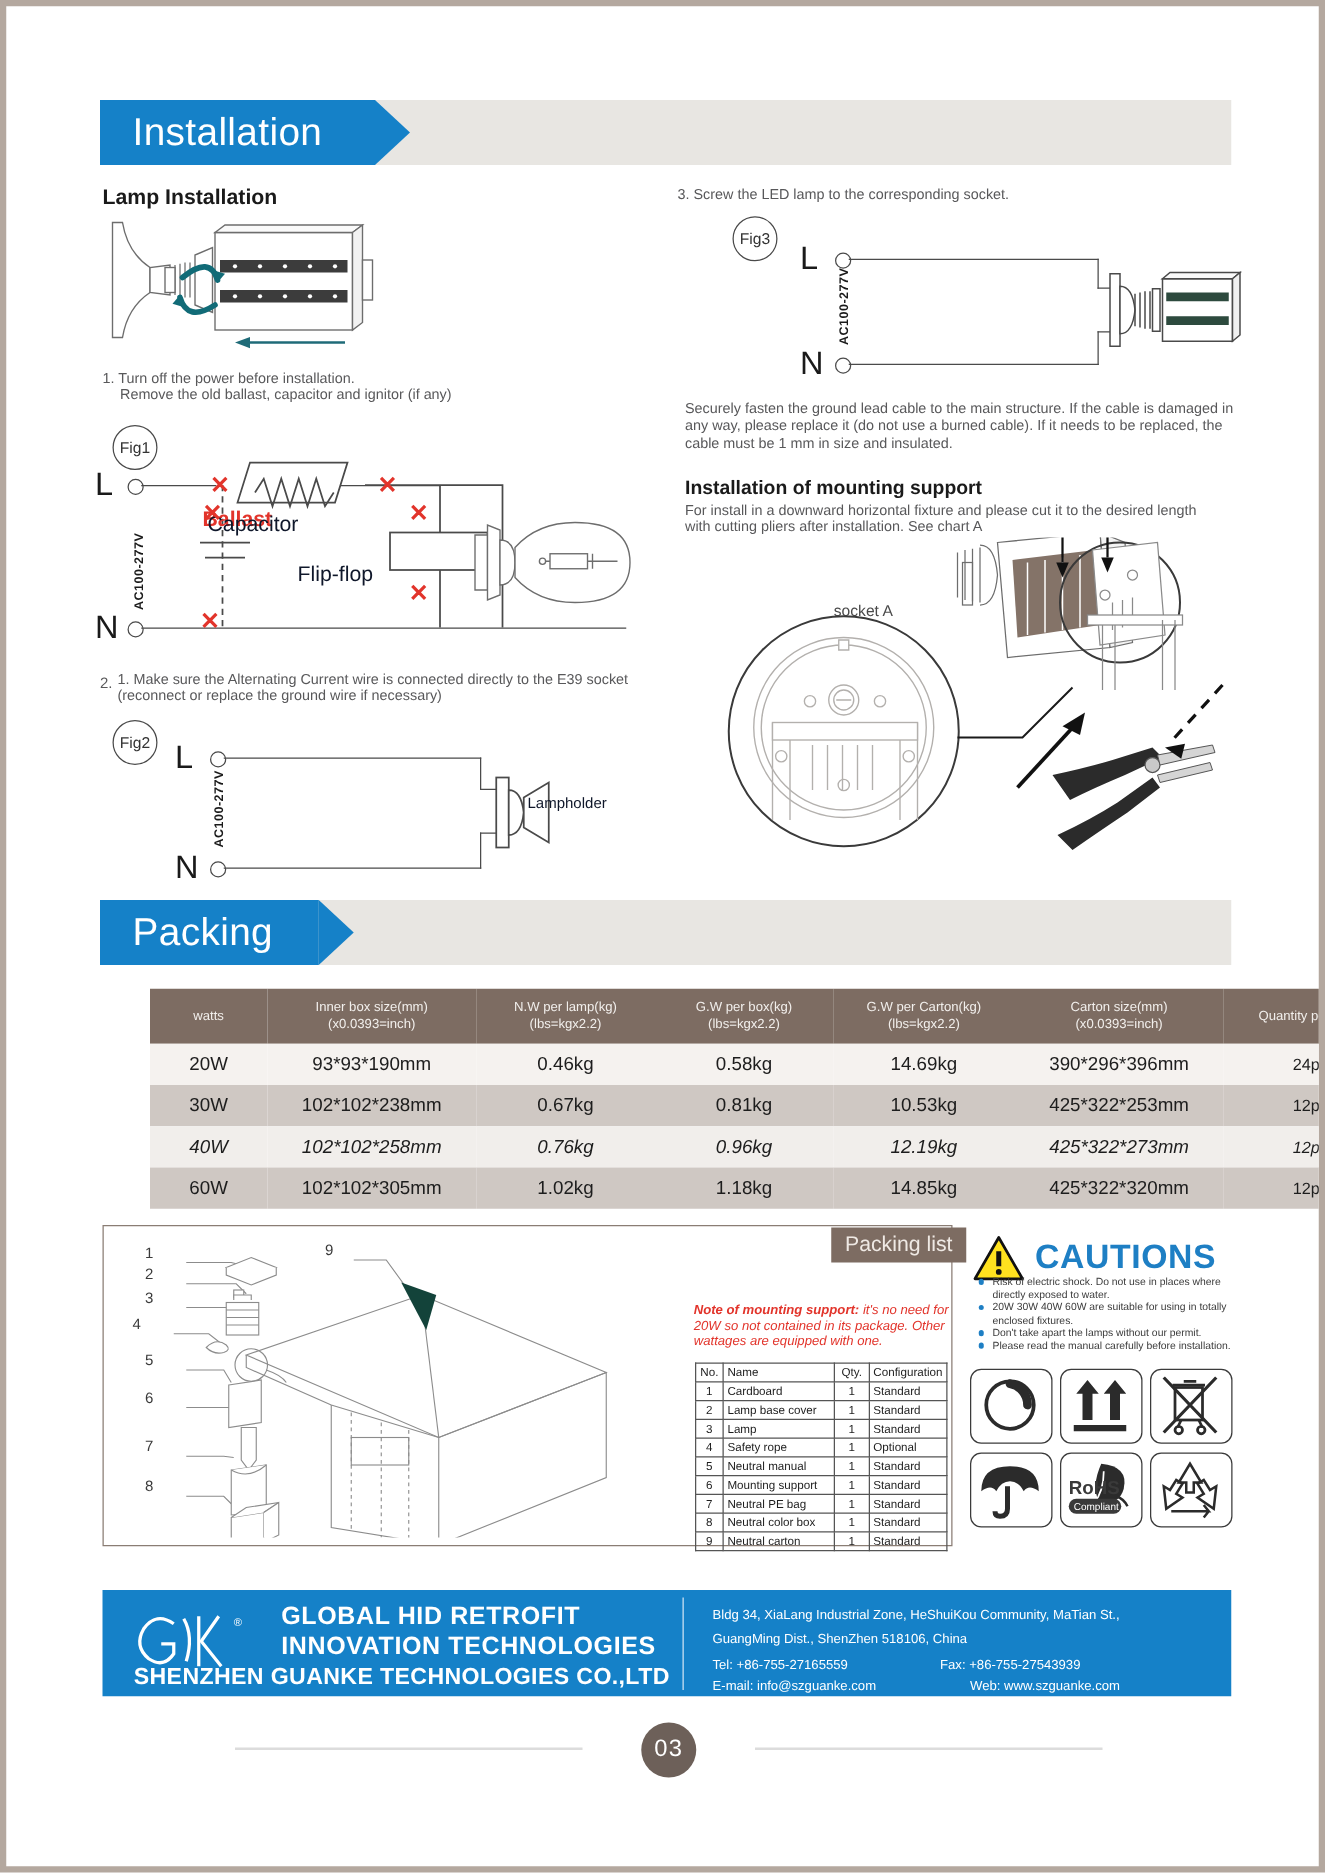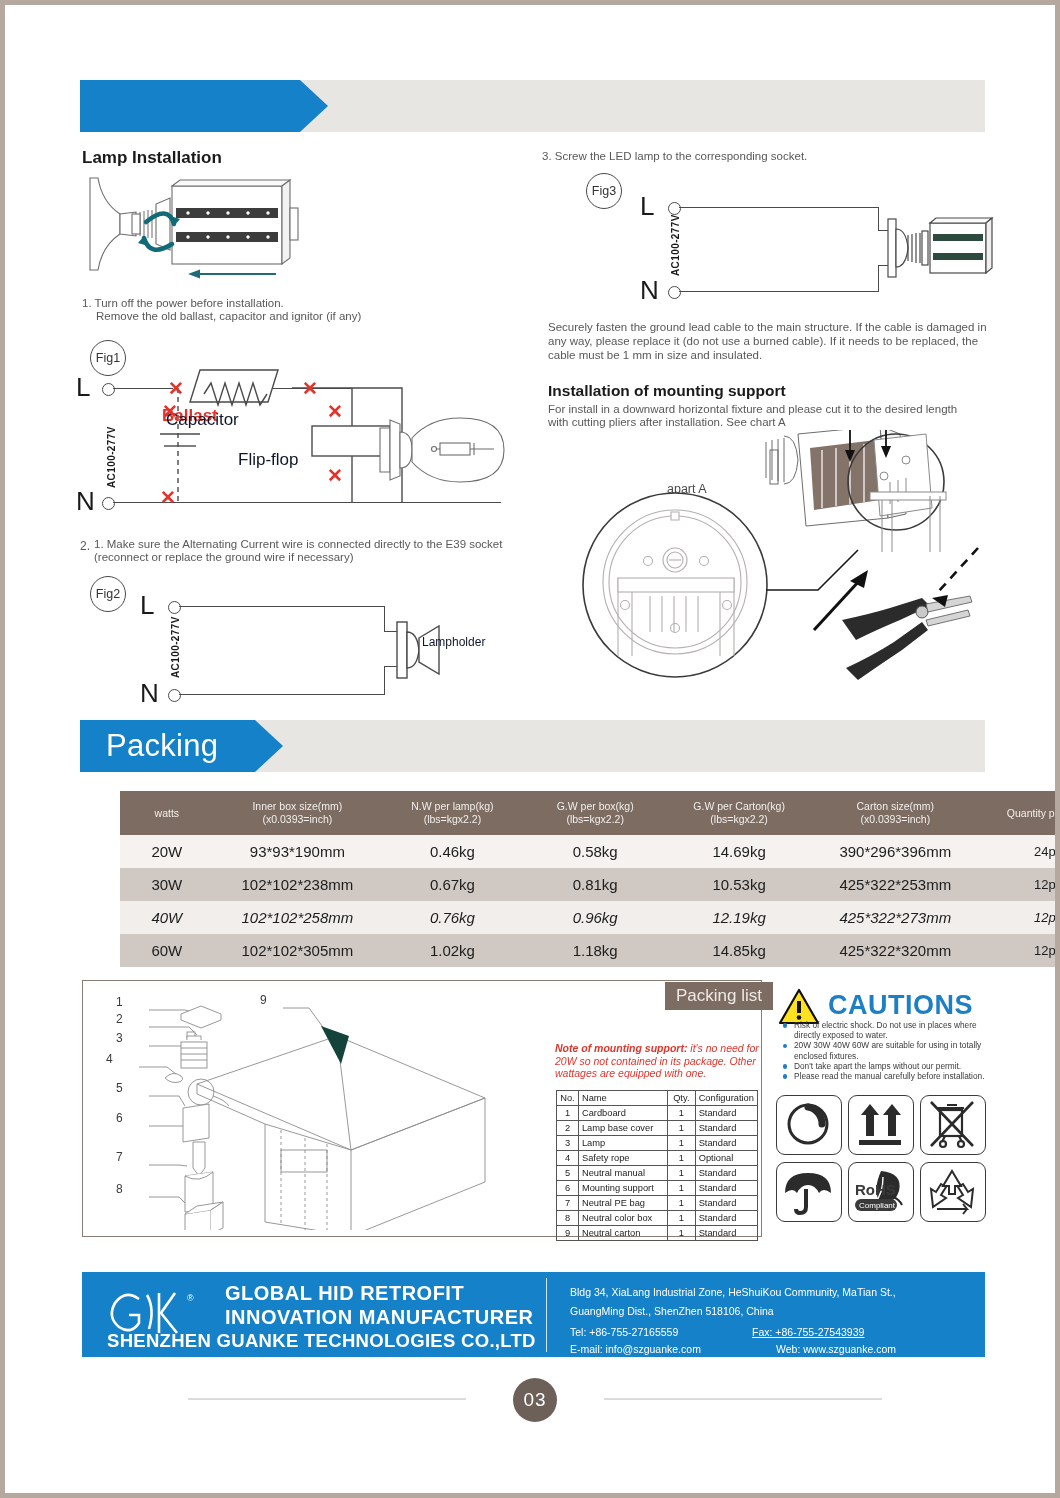--- a/index.html
+++ b/index.html
@@ -83,20 +83,21 @@
 </head>
 <body>
 
 <div class="page">
 <div class="inner">
 
   <div class="banner" style="left:70px;top:70px;width:905px;">
     <div class="grey"></div>
     <div class="blue" style="width:220px;"></div>
     <div class="arrow" style="left:220px;"></div>
+    <div class="btxt">Installation</div>
   </div>
 
   <h3 class="sub" style="left:72px;top:138px;font-size:17px;">Lamp Installation</h3>
 
   <svg style="position:absolute;left:66px;top:160px;" width="280" height="110" viewBox="0 0 280 110">
     <g fill="none" stroke="#6d6d6d" stroke-width="1.1">
 
       <path d="M14 8 L14 100 L22 100 Q26 76 44 64 L44 44 Q26 32 22 8 Z" fill="#fff"></path>
       <path d="M44 44 L44 64 L60 66 L60 42 Z" fill="#fff"></path>
 
@@ -251,21 +252,21 @@
   </svg>
 
   <div class="t" style="left:538px;top:310px;width:448px;line-height:14px;">Securely fasten the ground lead cable to the main structure. If the cable is damaged in</div>
   <div class="t" style="left:538px;top:324px;width:448px;line-height:14px;">any way, please replace it (do not use a burned cable). If it needs to be replaced, the</div>
   <div class="t" style="left:538px;top:338px;width:448px;line-height:14px;">cable must be 1 mm in size and insulated.</div>
 
   <h3 class="sub" style="left:538px;top:372px;">Installation of mounting support</h3>
   <div class="t" style="left:538px;top:393px;width:450px;">For install in a downward horizontal fixture and please cut it to the desired length</div>
   <div class="t" style="left:538px;top:406px;width:450px;">with cutting pliers after installation. See chart A</div>
 
-  <div class="lbl" style="left:657px;top:472px;font-size:12.5px;color:#4a4a4a;">apart A</div>
+  <div class="lbl" style="left:657px;top:472px;font-size:12.5px;color:#4a4a4a;">socket A</div>
 
   <svg style="position:absolute;left:560px;top:420px;" width="425" height="270" viewBox="0 0 425 270">
 
     <circle cx="105" cy="155" r="92" fill="#fff" stroke="#3a3a3a" stroke-width="1.6"></circle>
     <g stroke="#b3b0ad" stroke-width="1.1" fill="#fff">
       <circle cx="105" cy="152" r="72"></circle>
       <circle cx="105" cy="152" r="66"></circle>
       <path d="M101 82 h8 v8 h-8 z"></path>
       <circle cx="105" cy="130" r="12"></circle>
           <circle cx="105" cy="130" r="8"></circle>
@@ -638,29 +639,29 @@
     <g fill="none" stroke="#ffffff" stroke-width="2.6">
       <path d="M36 14 Q22 4 12 18 Q4 32 16 42 Q28 50 36 38 L36 30 L26 30"></path>
       <path d="M44 10 Q52 24 46 44"></path>
       <path d="M56 8 L56 48"></path>
       <path d="M72 8 L58 28 L74 48"></path>
     </g>
     <text x="84" y="16" font-family="Liberation Sans, sans-serif" font-size="9" fill="#fff">®</text>
   </svg>
 
   <div class="fco" style="left:215px;top:1272px;font-size:20px;font-weight:bold;letter-spacing:.5px;">GLOBAL HID RETROFIT</div>
-  <div class="fco" style="left:215px;top:1296px;font-size:20px;font-weight:bold;letter-spacing:.5px;">INNOVATION MANUFACTURER</div>
+  <div class="fco" style="left:215px;top:1296px;font-size:20px;font-weight:bold;letter-spacing:.5px;">INNOVATION TECHNOLOGIES</div>
   <div class="fco" style="left:97px;top:1320px;font-size:18.5px;font-weight:bold;letter-spacing:.3px;">SHENZHEN GUANKE TECHNOLOGIES CO.,LTD</div>
 
   <div class="fsep" style="left:536px;top:1268px;height:74px;"></div>
 
   <div class="fco" style="left:560px;top:1276px;font-size:10.5px;">Bldg 34, XiaLang Industrial Zone, HeShuiKou Community, MaTian St.,</div>
   <div class="fco" style="left:560px;top:1295px;font-size:10.5px;">GuangMing Dist., ShenZhen 518106, China</div>
   <div class="fco" style="left:560px;top:1316px;font-size:10.5px;">Tel: +86-755-27165559</div>
-  <div class="fco" style="left:742px;top:1316px;font-size:10.5px;text-decoration:underline;">Fax: +86-755-27543939</div>
+  <div class="fco" style="left:742px;top:1316px;font-size:10.5px;">Fax: +86-755-27543939</div>
   <div class="fco" style="left:560px;top:1333px;font-size:10.5px;">E-mail: info@szguanke.com</div>
   <div class="fco" style="left:766px;top:1333px;font-size:10.5px;">Web: www.szguanke.com</div>
 
   <div class="prule" style="left:178px;top:1388px;width:278px;"></div>
   <div class="prule" style="left:594px;top:1388px;width:278px;"></div>
   <div class="pagebadge" style="left:503px;top:1368px;">03</div>
 
 </div>
 </div>
 

